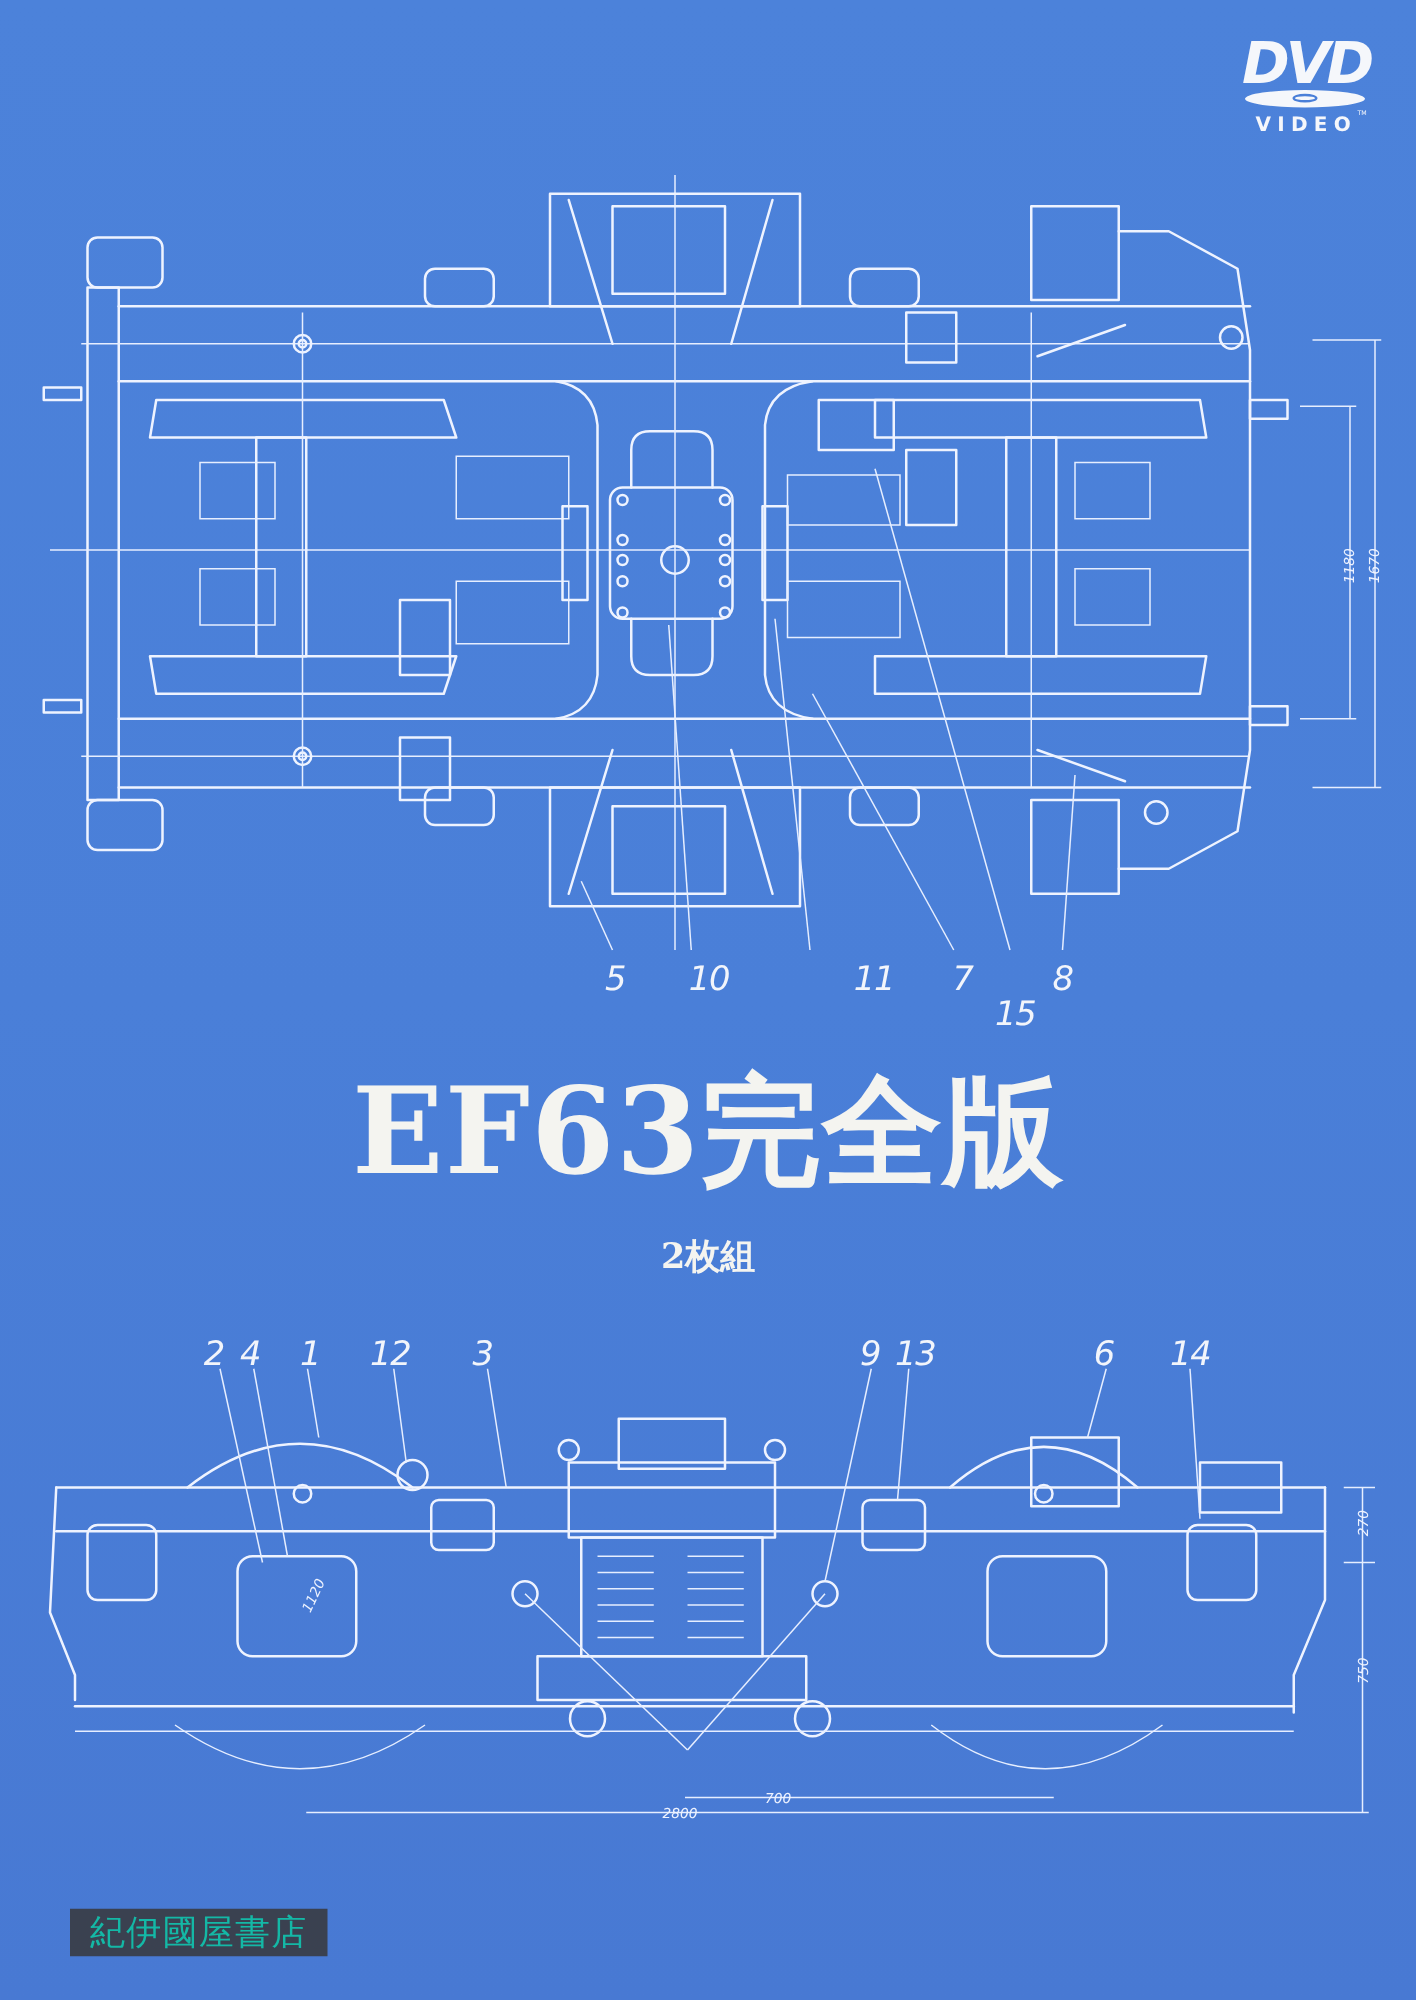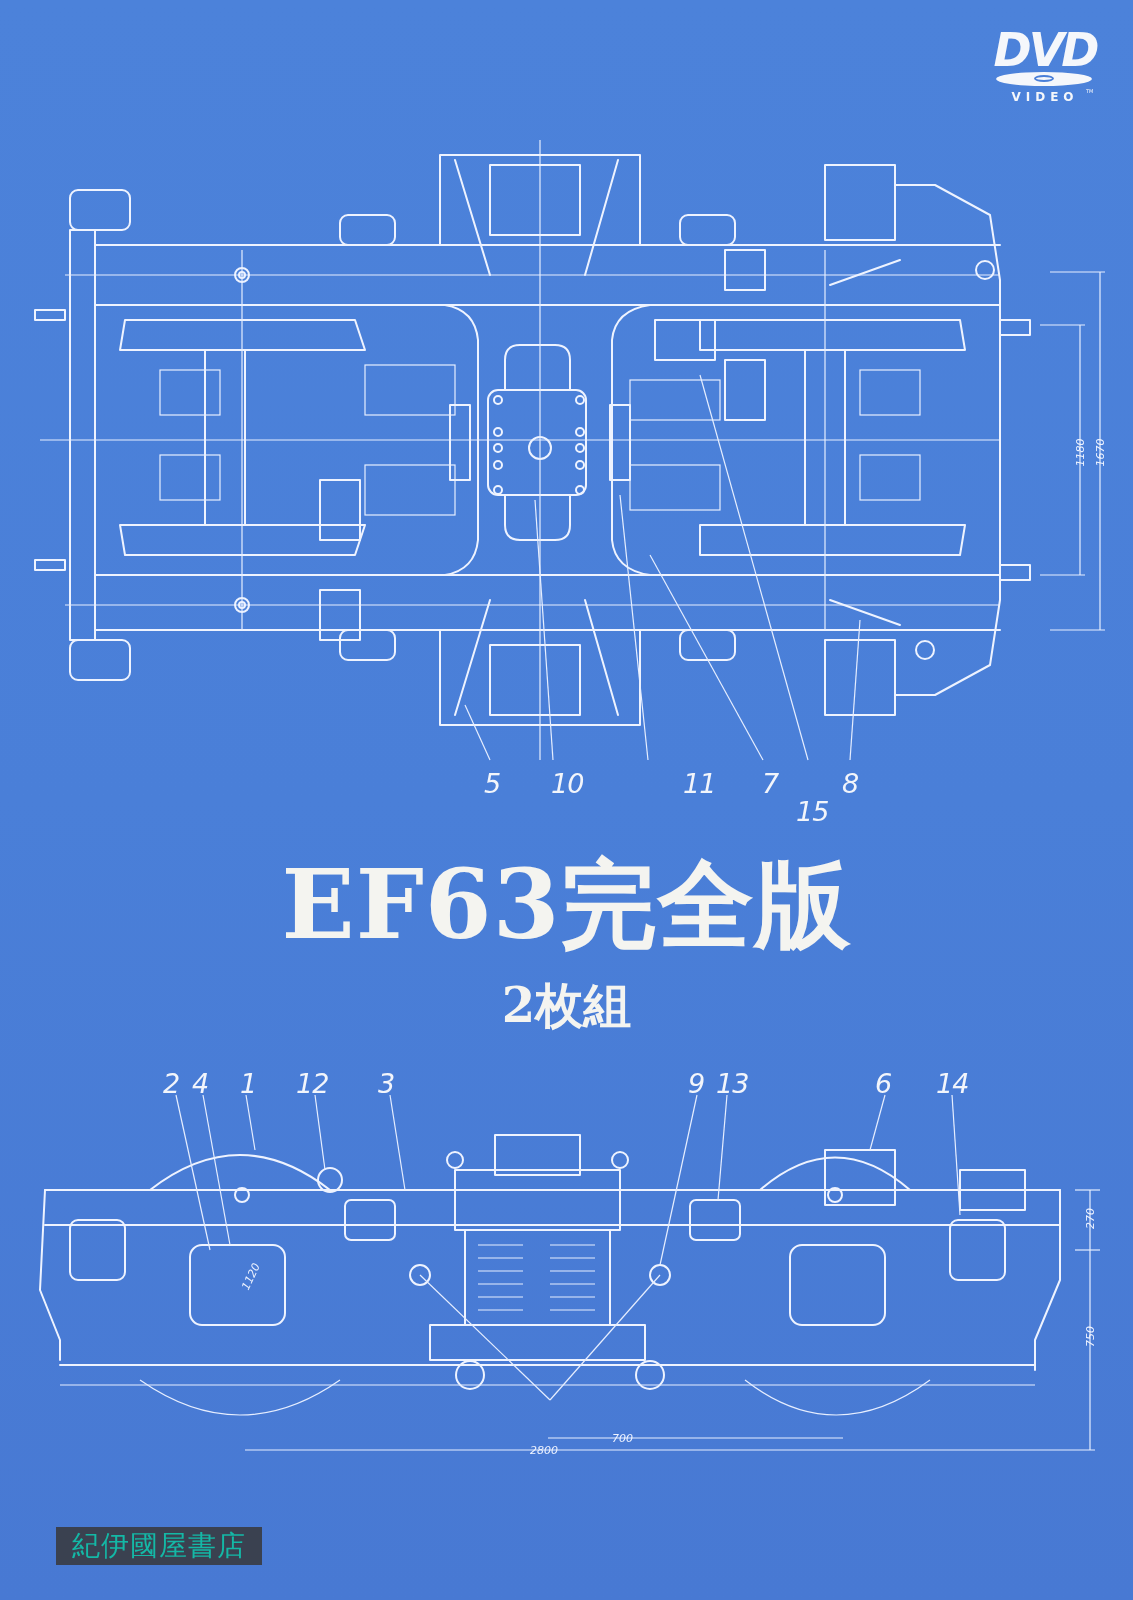--- a/index.html
+++ b/index.html
@@ -5,27 +5,27 @@
   html,body{margin:0;padding:0;}
   body{width:1133px;height:1600px;overflow:hidden;background:#4a7fd8;position:relative;font-family:"DejaVu Sans",sans-serif;}
   .cover{position:absolute;left:0;top:0;width:1133px;height:1600px;background:linear-gradient(180deg,#4c82da 0%,#4a7fd8 50%,#4879d3 100%);}
   .bp{position:absolute;left:0;top:0;}
   .bp svg{display:block;}
   .ln{stroke:#eef3ff;fill:none;stroke-width:2;stroke-linecap:round;stroke-linejoin:round;}
   .thin{stroke:#e6eeff;fill:none;stroke-width:1.2;}
   .label{position:absolute;color:#f2f5fb;font-family:"DejaVu Sans",sans-serif;font-style:italic;font-size:27px;letter-spacing:-1px;}
   .dim{position:absolute;color:#eef3ff;font-family:"DejaVu Sans",sans-serif;font-style:italic;font-size:11px;}
   .title{position:absolute;left:0;width:1133px;top:855px;text-align:center;color:#f4f4f0;font-family:"DejaVu Serif",serif;font-weight:bold;font-size:96px;line-height:100px;letter-spacing:1px;}
-  .subtitle{position:absolute;left:0;width:1133px;top:985px;text-align:center;color:#f4f4f0;font-family:"DejaVu Serif",serif;font-weight:bold;font-size:48px;line-height:40px;}
+  .subtitle{position:absolute;left:0;width:1133px;top:985px;text-align:center;color:#f4f4f0;font-family:"DejaVu Serif",serif;font-weight:bold;font-size:28px;line-height:40px;}
   .publisher{position:absolute;left:56px;top:1527px;height:38px;padding:0 16px;background:#3a4150;color:#14b8a6;font-family:"DejaVu Sans",sans-serif;font-size:28px;line-height:38px;letter-spacing:1px;}
   .dvd{position:absolute;left:990px;top:30px;width:110px;height:80px;}
   .dvd-text{position:absolute;left:0;top:0;width:110px;text-align:center;color:#f5f7fb;font-family:"DejaVu Sans",sans-serif;font-weight:bold;font-style:italic;font-size:46px;line-height:40px;letter-spacing:-3px;}
   .dvd-disc{position:absolute;left:6px;top:42px;width:96px;height:14px;background:#f5f7fb;border-radius:50%;}
   .dvd-hole{position:absolute;left:44px;top:45px;width:20px;height:7px;border:2px solid #4a7fd8;border-radius:50%;box-sizing:border-box;}
-  .dvd-video{position:absolute;left:0;top:60px;width:110px;text-align:center;color:#f5f7fb;font-family:"DejaVu Sans",sans-serif;font-weight:bold;font-size:12px;letter-spacing:5px;}
+  .dvd-video{position:absolute;left:0;top:60px;width:110px;text-align:center;color:#f5f7fb;font-family:"DejaVu Sans",sans-serif;font-weight:bold;font-size:16px;letter-spacing:5px;}
   .dvd-tm{position:absolute;left:96px;top:58px;color:#f5f7fb;font-size:5px;}
 </style>
 </head>
 <body>
 
 <div class="cover">
 
   <div class="dvd">
     <div class="dvd-text">DVD</div>
     <div class="dvd-disc"></div>

